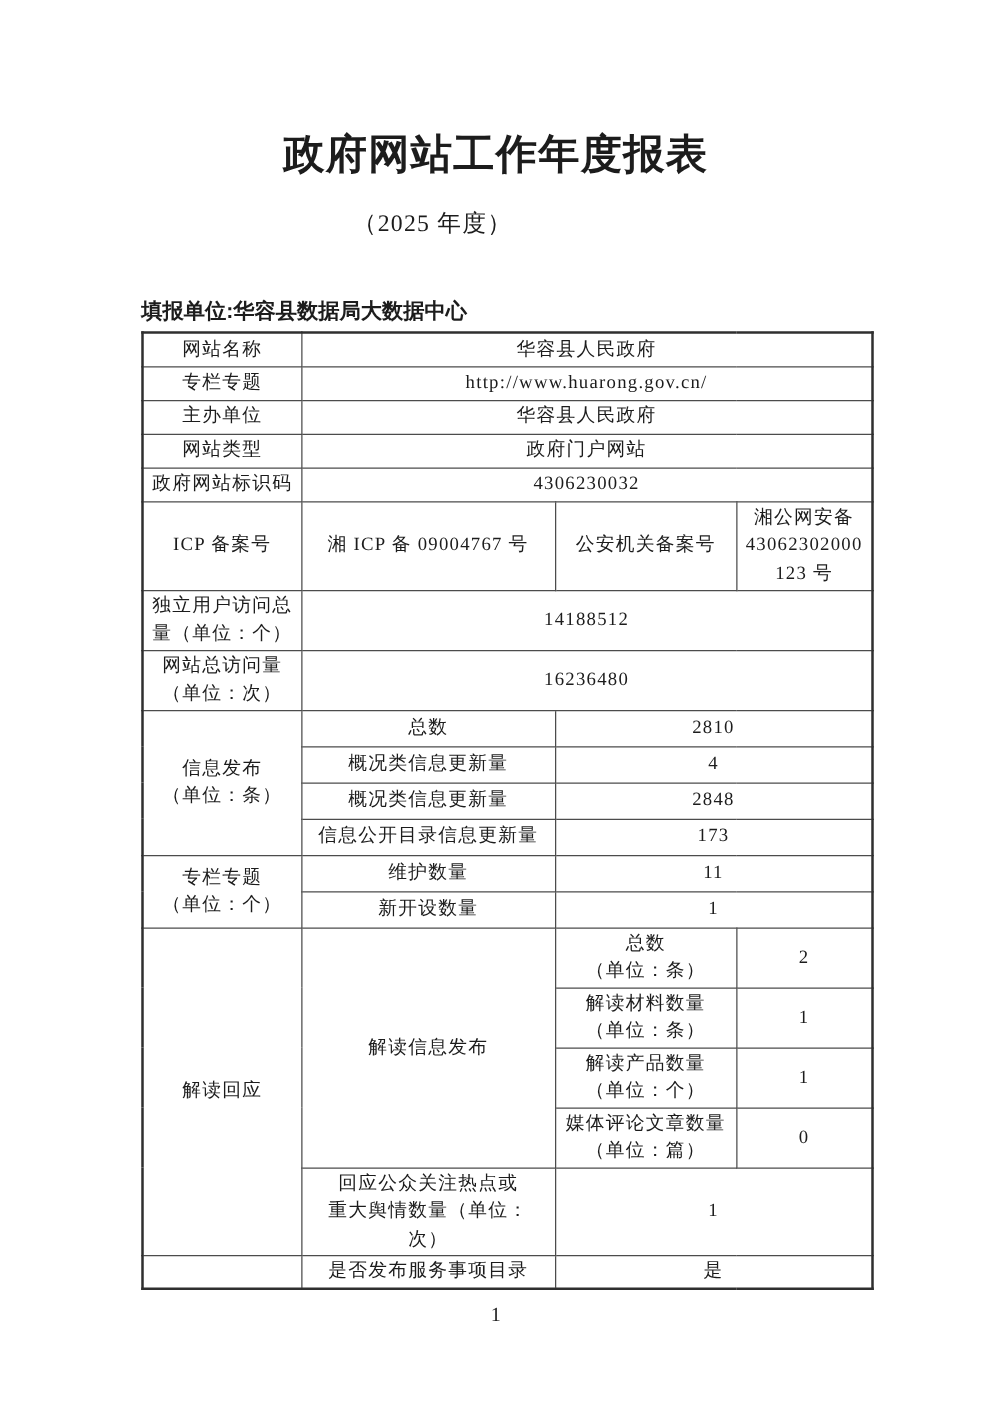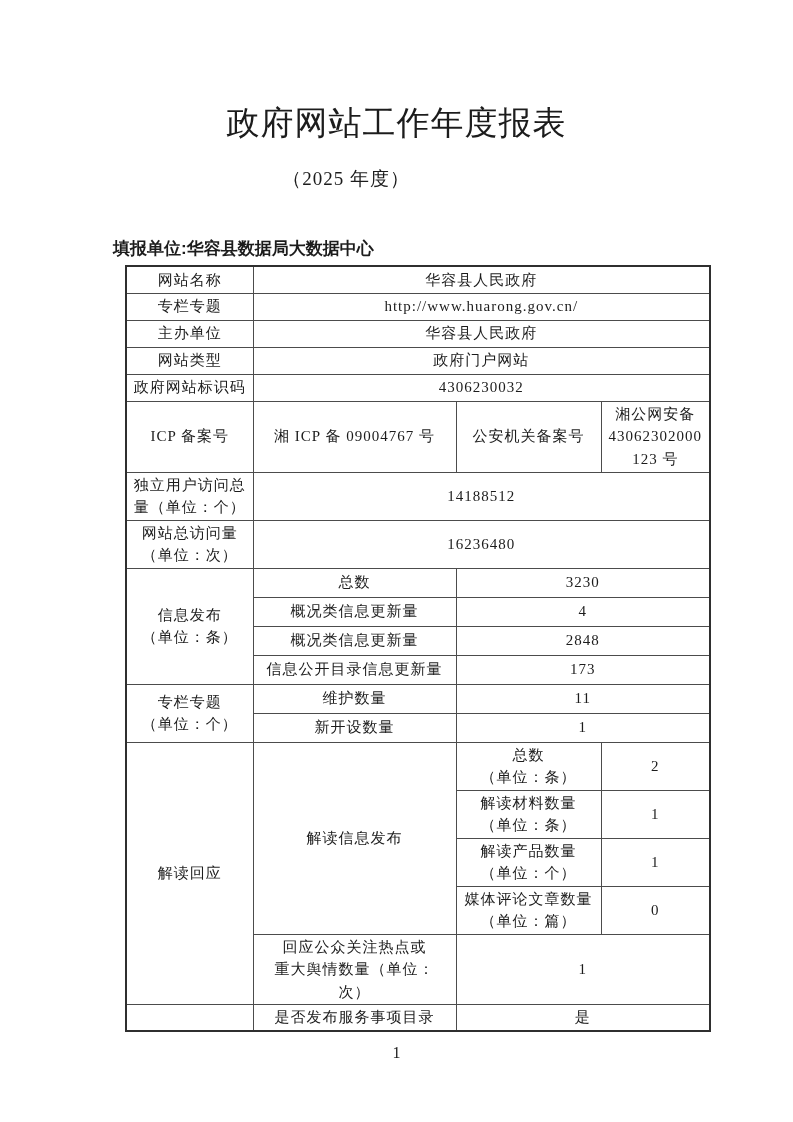--- a/index.html
+++ b/index.html
@@ -8,37 +8,36 @@
     width:793px;height:1122px;
     background:#ffffff;
     color:#1c1c1c;
     font-family:"Liberation Serif","DejaVu Serif",serif;
     overflow:hidden;
   }
   .title{
     position:absolute;top:101px;left:0;width:793px;
     text-align:center;
     font-family:"Liberation Sans","DejaVu Sans",sans-serif;
-    font-weight:normal;font-size:33px;letter-spacing:1px;
+    font-weight:bold;font-size:33px;letter-spacing:1px;
   }
   .subtitle{
     position:absolute;top:166px;left:0;width:692px;
     text-align:center;font-size:19px;letter-spacing:1px;
   }
   .unit-line{
     position:absolute;top:237px;left:113px;
     font-family:Liberation Sans, sans-serif;
     font-weight:bold;font-size:17px;
   }
   table.report{
     position:absolute;top:265px;left:113px;
     width:584px;
     border-collapse:collapse;table-layout:fixed;
     border:2px solid #2f2f2f;
-    margin-left:12px;
   }
   table.report td{
     border:1px solid #4c4c4c;
     text-align:center;vertical-align:middle;
     font-size:15px;line-height:1.5;
     letter-spacing:1px;
     white-space:pre-line;
     padding:1px 4px;
     overflow:hidden;
   }
@@ -112,21 +111,21 @@
     <tr class="r48">
       <td>网站总访问量
 （单位：次）</td>
       <td colspan="3">16236480</td>
     </tr>
 
     <tr class="r29">
       <td rowspan="4">信息发布
 （单位：条）</td>
       <td>总数</td>
-      <td colspan="2">3230</td>
+      <td colspan="2">2810</td>
     </tr>
     <tr class="r29">
       <td>概况类信息更新量</td>
       <td colspan="2">4</td>
     </tr>
     <tr class="r29">
       <td>概况类信息更新量</td>
       <td colspan="2">2848</td>
     </tr>
     <tr class="r29">

